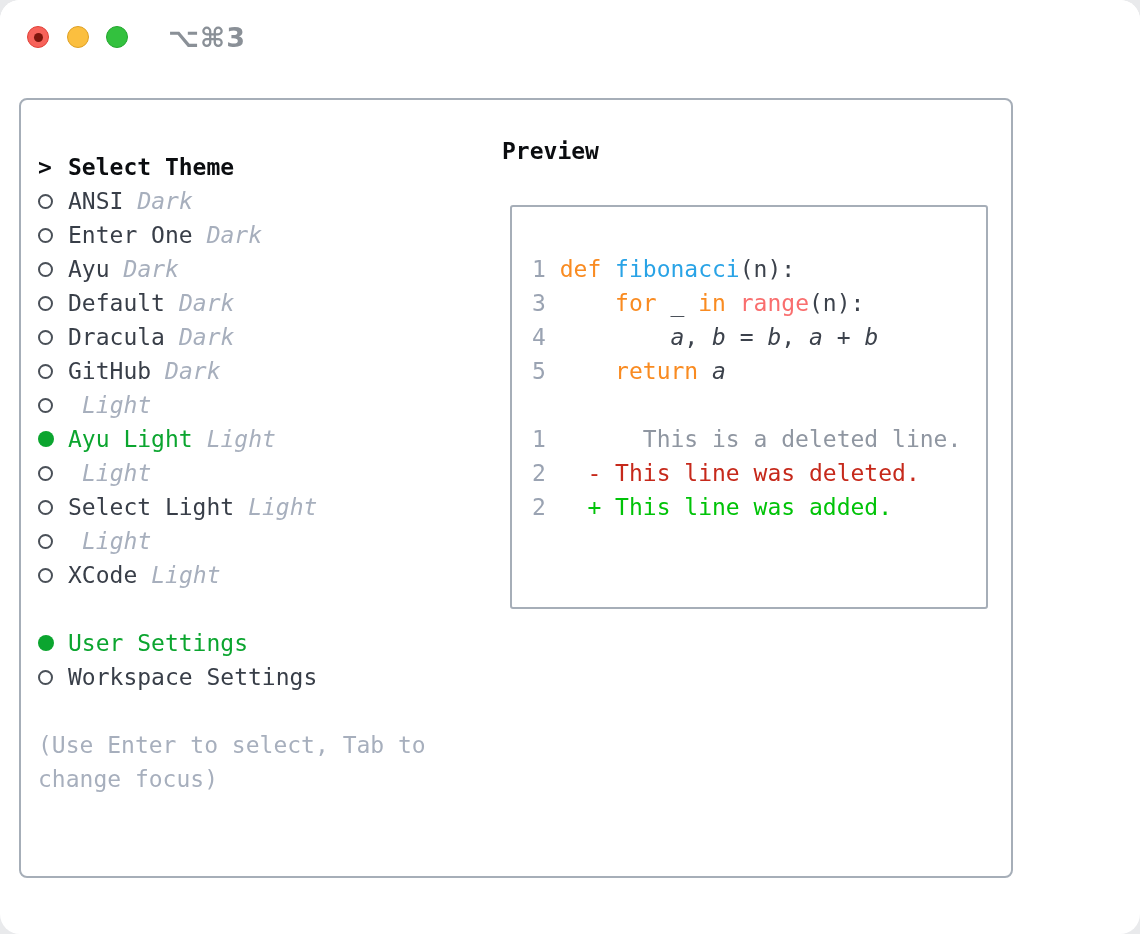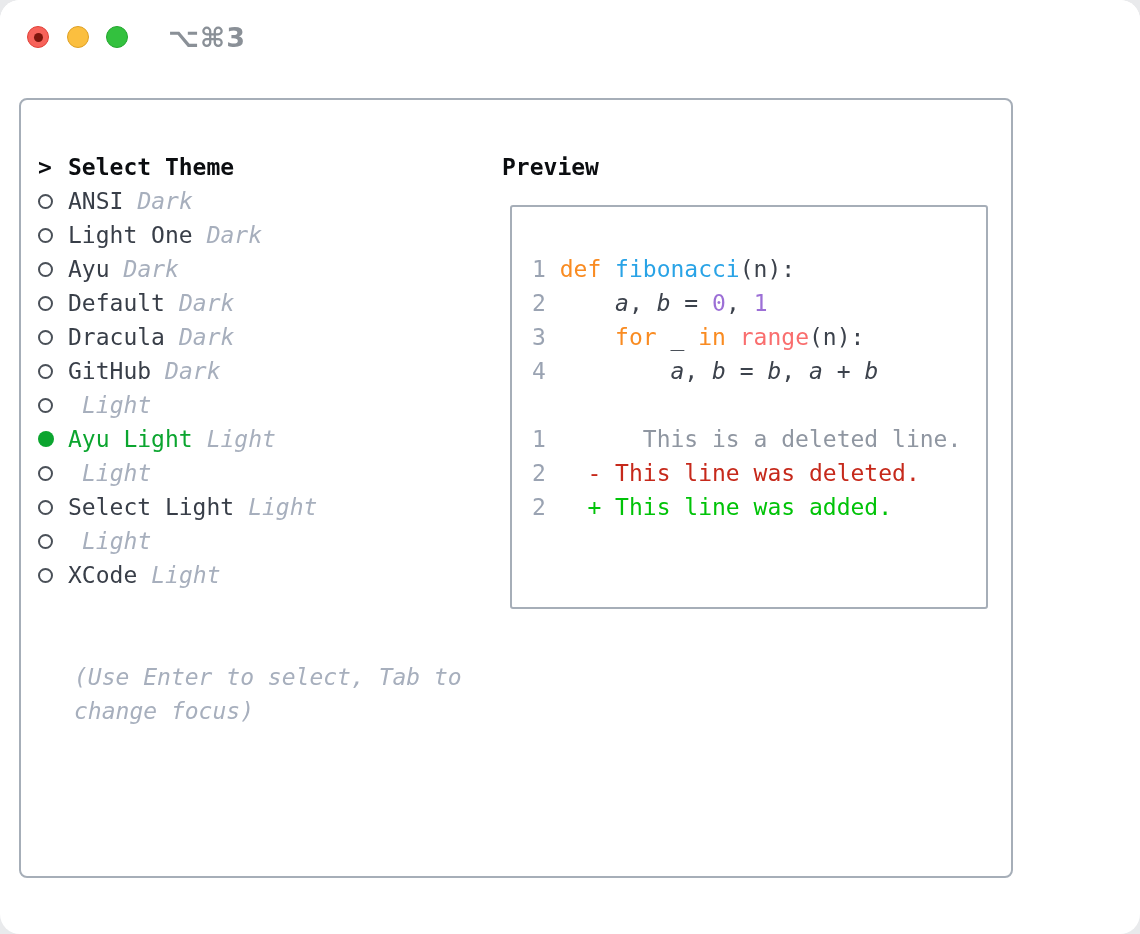--- a/index.html
+++ b/index.html
@@ -46,25 +46,25 @@
   .row.spacer{pointer-events:none;}
   .marker{display:inline-flex;width:30px;flex:0 0 30px;align-items:center;}
   .prompt{font-weight:bold;color:var(--text-black);}
   .hdr-title{font-weight:bold;color:var(--text-black);}
   .radio{width:15px;height:15px;border-radius:50%;border:2px solid #4a5058;background:transparent;}
   .radio.on{border:none;background:var(--accent-green);width:16px;height:16px;}
   .item-name{color:var(--text-dark);}
   .item-name.sel{color:var(--accent-green);}
   .badge{color:var(--muted);font-style:italic;margin-left:14px;}
   .apply-title{color:#1f232a;}
-  .hint{color:var(--muted);font-style:italic;width:420px;white-space:normal;margin-left:36px;}
+  .hint{color:var(--muted);width:420px;white-space:normal;}
   .list-row{cursor:pointer;}
   
   .preview-title{
-    position:absolute;left:481px;top:50px;height:34px;line-height:34px;
+    position:absolute;left:481px;top:34px;height:34px;line-height:34px;
     font-size:23px;font-weight:bold;color:var(--text-black);
   }
   .preview-box{
     position:absolute;left:489px;top:105px;width:478px;height:404px;
     border:2px solid var(--border-gray);border-radius:3px;background:#fff;
     padding:45px 0 0 20px;overflow:hidden;
   }
   .code-line{height:34px;line-height:34px;font-size:23px;white-space:pre;color:var(--code-default);}
   .lnum{color:var(--lnum);}
   .tok-keyword{color:var(--kw);}
@@ -92,50 +92,54 @@
   <div class="panel">
 
     <div class="left-col">
       <div class="row">
         <span class="marker"><span class="prompt">&gt;</span></span>
         <span class="hdr-title">Select Theme</span>
       </div>
 
       <div id="theme-list">
           <div class="row list-row"><span class="marker"><span class="radio"></span></span><span class="item-name">ANSI</span><span class="badge">Dark</span></div>
-          <div class="row list-row"><span class="marker"><span class="radio"></span></span><span class="item-name">Light One</span><span class="badge">Dark</span></div>
+          <div class="row list-row"><span class="marker"><span class="radio"></span></span><span class="item-name">Enter One</span><span class="badge">Dark</span></div>
           <div class="row list-row"><span class="marker"><span class="radio"></span></span><span class="item-name">Ayu</span><span class="badge">Dark</span></div>
           <div class="row list-row"><span class="marker"><span class="radio"></span></span><span class="item-name">Default</span><span class="badge">Dark</span></div>
           <div class="row list-row"><span class="marker"><span class="radio"></span></span><span class="item-name">Dracula</span><span class="badge">Dark</span></div>
           <div class="row list-row"><span class="marker"><span class="radio"></span></span><span class="item-name">GitHub</span><span class="badge">Dark</span></div>
           <div class="row list-row"><span class="marker"><span class="radio"></span></span><span class="badge">Light</span></div>
           <div class="row list-row"><span class="marker"><span class="radio on"></span></span><span class="item-name sel">Ayu Light</span><span class="badge">Light</span></div>
           <div class="row list-row"><span class="marker"><span class="radio"></span></span><span class="badge">Light</span></div>
           <div class="row list-row"><span class="marker"><span class="radio"></span></span><span class="item-name">Select Light</span><span class="badge">Light</span></div>
           <div class="row list-row"><span class="marker"><span class="radio"></span></span><span class="badge">Light</span></div>
           <div class="row list-row"><span class="marker"><span class="radio"></span></span><span class="item-name">XCode</span><span class="badge">Light</span></div>
         </div>
 
       <div class="row spacer"></div>
 
 
+      <div id="apply-list">
+          <div class="row list-row"><span class="marker"><span class="radio on"></span></span><span class="item-name sel">User Settings</span></div>
+          <div class="row list-row"><span class="marker"><span class="radio"></span></span><span class="item-name">Workspace Settings</span></div>
+        </div>
 
       <div class="row spacer"></div>
 
       <div class="hint">(Use Enter to select, Tab to change focus)</div>
     </div>
 
     <div class="preview-title">Preview</div>
 
     <div class="preview-box">
       <div id="code-area">
           <div class="code-line"><span class="lnum">1 </span><span class="tok-keyword">def </span><span class="tok-function">fibonacci</span><span class="tok-default">(n):</span></div>
-          <div class="code-line"><span class="lnum">2 </span><span class="tok-default">    </span><span class="tok-variable">a</span><span class="tok-default">, </span><span class="tok-variable">b</span><span class="tok-default"> = </span><span class="tok-number">0</span><span class="tok-default">, </span><span class="tok-number">1</span></div>
           <div class="code-line"><span class="lnum">3 </span><span class="tok-default">    </span><span class="tok-keyword">for</span><span class="tok-default"> _ </span><span class="tok-keyword">in</span><span class="tok-default"> </span><span class="tok-builtin">range</span><span class="tok-default">(n):</span></div>
           <div class="code-line"><span class="lnum">4 </span><span class="tok-default">        </span><span class="tok-variable">a</span><span class="tok-default">, </span><span class="tok-variable">b</span><span class="tok-default"> = </span><span class="tok-variable">b</span><span class="tok-default">, </span><span class="tok-variable">a</span><span class="tok-default"> + </span><span class="tok-variable">b</span></div>
+          <div class="code-line"><span class="lnum">5 </span><span class="tok-default">    </span><span class="tok-keyword">return</span><span class="tok-default"> </span><span class="tok-variable">a</span></div>
           <div class="code-line"></div>
           <div class="code-line"><span class="lnum">1 </span><span class="diff-context">      This is a deleted line.</span></div>
           <div class="code-line"><span class="lnum">2 </span><span class="diff-deleted">  - This line was deleted.</span></div>
           <div class="code-line"><span class="lnum">2 </span><span class="diff-added">  + This line was added.</span></div>
         </div>
     </div>
 
   </div>
 </div>
 

